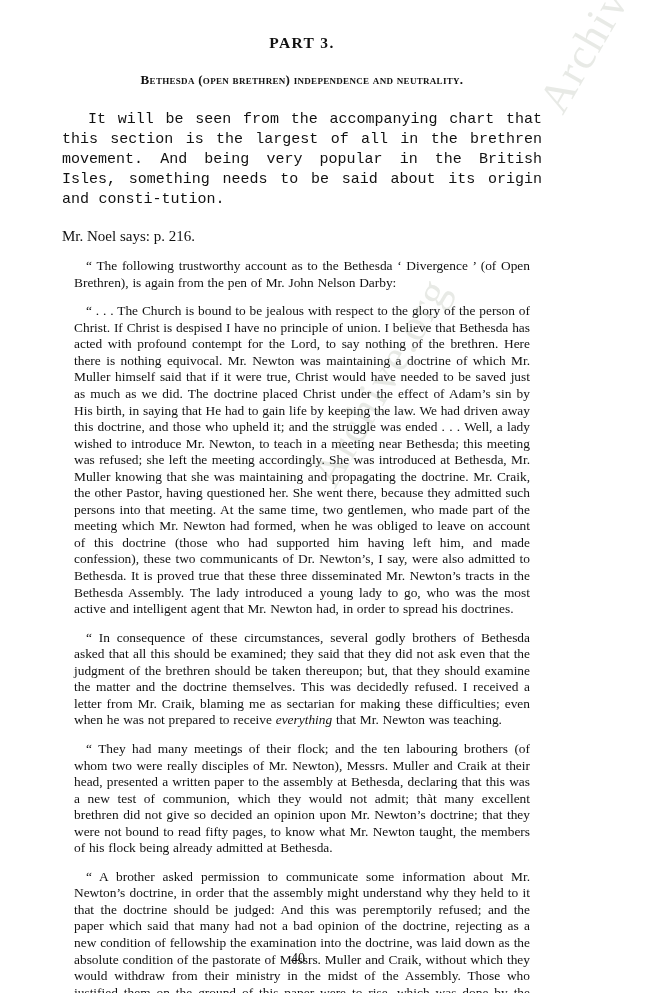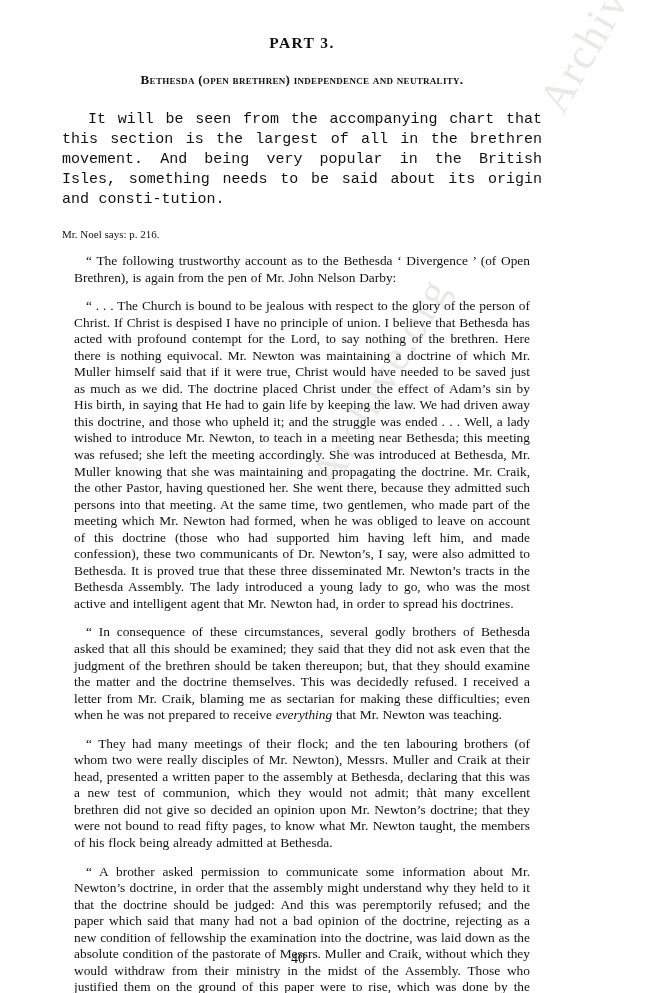--- a/index.html
+++ b/index.html
@@ -45,21 +45,21 @@
     margin: 22px 0 0 0;
     font-size: 15px;
     line-height: 1.33;
     text-align: justify;
     text-indent: 26px;
     word-spacing: 0.5px;
     font-family: Liberation Mono, monospace;
   }
   .attribution {
     margin: 17px 0 0 0;
-    font-size: 11px;
+    font-size: 15px;
     line-height: 1.3;
   }
   .body-para {
     margin: 12px;
     font-size: 13.4px;
     line-height: 1.235;
     text-align: justify;
     text-indent: 12px;
     word-spacing: 0.4px;
   }

